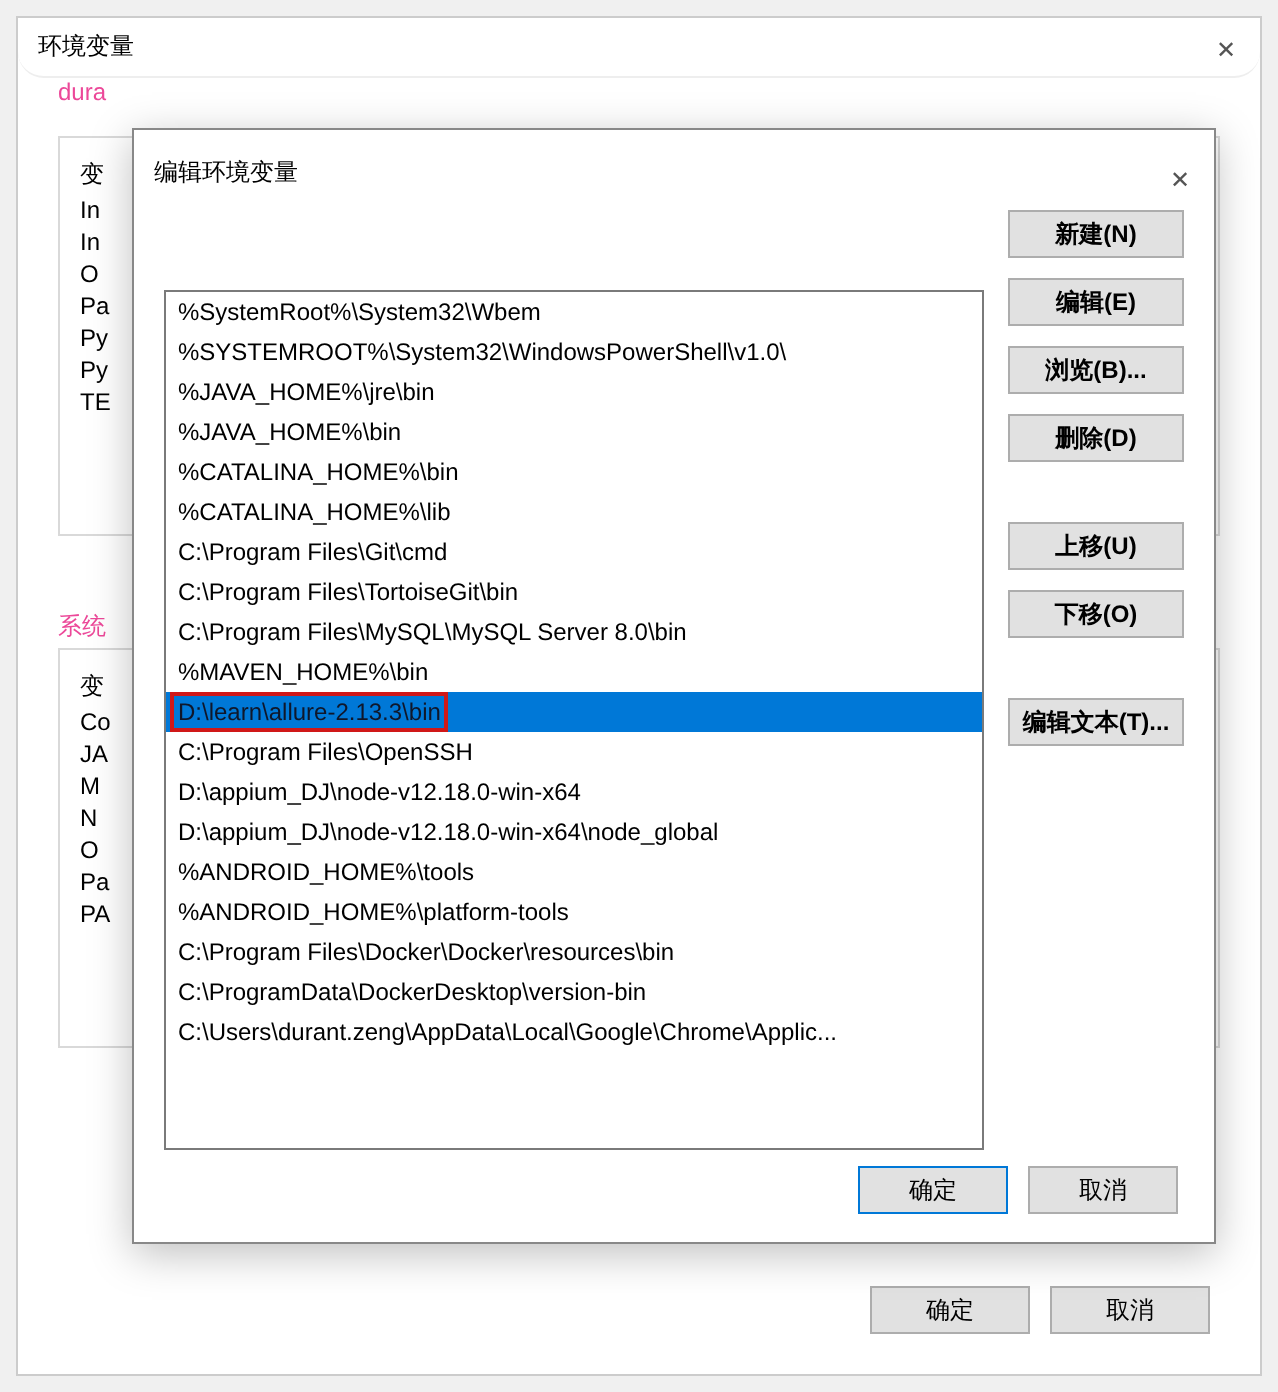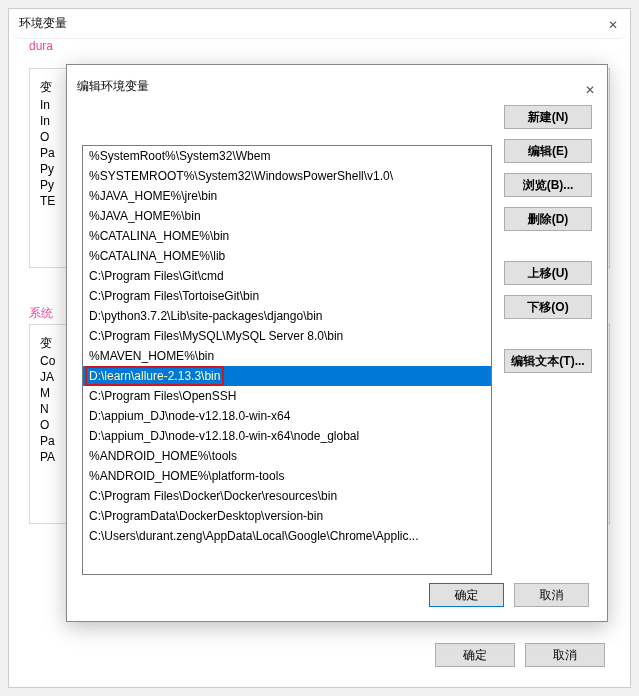--- a/index.html
+++ b/index.html
@@ -15,21 +15,21 @@
     .group-col { display: flex; flex-direction: column; gap: 2px; font-size: 12px; }
     .outer-buttons { position: absolute; right: 25px; bottom: 20px; display: flex; gap: 10px; }
     .btn { width: 80px; height: 24px; background: #e1e1e1; border: 1px solid #adadad; cursor: pointer; font-size: 12px; text-align: center; line-height: 22px; }
     .scrollbar-stub { position: absolute; right: 4px; width: 16px; background: #f0f0f0; border: 1px solid #ddd; }
     
     .inner-dialog { position: absolute; left: 66px; top: 64px; width: 542px; height: 558px; background: #fff; border: 1px solid #888; box-shadow: 0 5px 20px rgba(0,0,0,.25); z-index: 10; }
     .inner-titlebar { display: flex; justify-content: space-between; align-items: flex-end; height: 30px; padding: 0 10px; }
     .inner-body { padding: 10px 15px 15px 15px; display: flex; gap: 12px; }
     .listbox { flex: 1; border: 1px solid #7a7a7a; height: 430px; overflow: hidden; background: #fff; margin-top: 40px; }
     .list-item { padding: 3px 6px; font-size: 12px; white-space: nowrap; overflow: hidden; text-overflow: ellipsis; cursor: default; }
-    .list-item.selected { background: #0078d7; color: #fef9c3; text-decoration: underline; }
+    .list-item.selected { background: #0078d7; color: #0f172a; text-decoration: underline; }
     .highlight-rect { display: inline-block; border: 2px solid #d01818; padding: 1px 2px; margin: -3px -4px; }
     .side-buttons { display: flex; flex-direction: column; gap: 0; width: 88px; font-weight: bold; }
     .side-btn { width: 88px; height: 24px; background: #e1e1e1; border: 1px solid #adadad; cursor: pointer; font-size: 12px; text-align: center; line-height: 22px; margin-bottom: 10px; }
     .spacer-sm { height: 20px; }
     .inner-buttons { position: absolute; right: 18px; bottom: 14px; display: flex; gap: 10px; }
     .inner-btn { width: 75px; height: 24px; background: #e1e1e1; border: 1px solid #adadad; cursor: pointer; font-size: 12px; text-align: center; line-height: 22px; }
     .inner-btn.primary { border-color: #0078d7; }
   </style>
 </head>
 <body>
@@ -83,21 +83,20 @@
   <div class="inner-body">
     <div class="listbox" id="path-listbox">
         <div class="list-item">%SystemRoot%\System32\Wbem</div>
         <div class="list-item">%SYSTEMROOT%\System32\WindowsPowerShell\v1.0\</div>
         <div class="list-item">%JAVA_HOME%\jre\bin</div>
         <div class="list-item">%JAVA_HOME%\bin</div>
         <div class="list-item">%CATALINA_HOME%\bin</div>
         <div class="list-item">%CATALINA_HOME%\lib</div>
         <div class="list-item">C:\Program Files\Git\cmd</div>
         <div class="list-item">C:\Program Files\TortoiseGit\bin</div>
-        <div class="list-item">D:\python3.7.2\Lib\site-packages\django\bin</div>
         <div class="list-item">C:\Program Files\MySQL\MySQL Server 8.0\bin</div>
         <div class="list-item">%MAVEN_HOME%\bin</div>
         <div class="list-item selected"><span class="highlight-rect">D:\learn\allure-2.13.3\bin</span></div>
         <div class="list-item">C:\Program Files\OpenSSH</div>
         <div class="list-item">D:\appium_DJ\node-v12.18.0-win-x64</div>
         <div class="list-item">D:\appium_DJ\node-v12.18.0-win-x64\node_global</div>
         <div class="list-item">%ANDROID_HOME%\tools</div>
         <div class="list-item">%ANDROID_HOME%\platform-tools</div>
         <div class="list-item">C:\Program Files\Docker\Docker\resources\bin</div>
         <div class="list-item">C:\ProgramData\DockerDesktop\version-bin</div>

